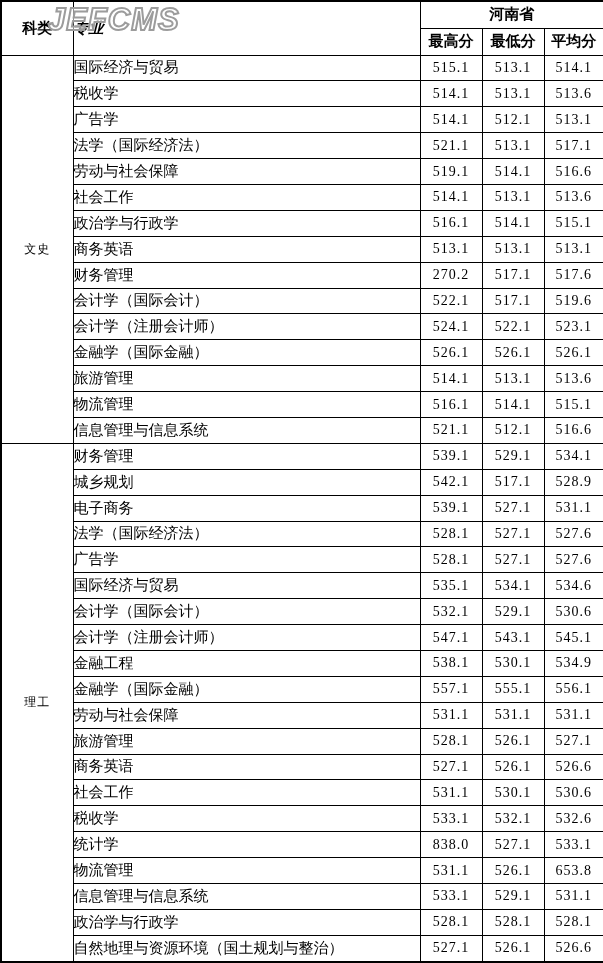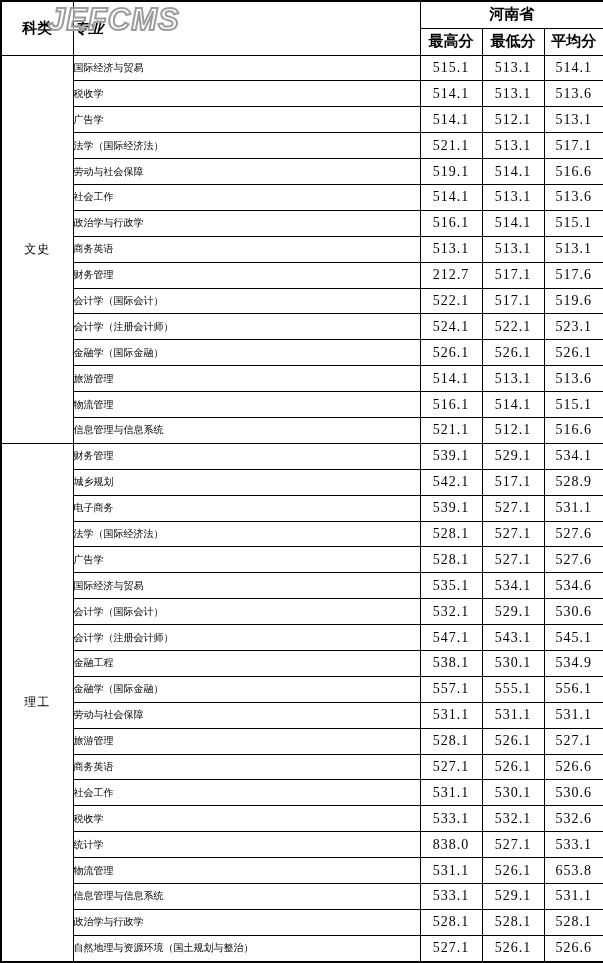--- a/index.html
+++ b/index.html
@@ -44,21 +44,21 @@
     font-style: italic;
   }
   td.cat-cell {
     text-align: center;
     font-size: 12px;
     letter-spacing: 1px;
   }
   td.major-cell {
     text-align: left;
     padding-left: 6px;
-    font-size: 10px;
+    font-size: 15px;
   }
   td.score-cell {
     text-align: center;
     font-size: 14px;
     letter-spacing: 1px;
   }
   .watermark {
     position: absolute;
     top: 2px;
     left: 3px;
@@ -146,21 +146,21 @@
           <td class="score-cell">515.1</td>
         </tr>
         <tr>
           <td class="major-cell">商务英语</td>
           <td class="score-cell">513.1</td>
           <td class="score-cell">513.1</td>
           <td class="score-cell">513.1</td>
         </tr>
         <tr>
           <td class="major-cell">财务管理</td>
-          <td class="score-cell">212.7</td>
+          <td class="score-cell">270.2</td>
           <td class="score-cell">517.1</td>
           <td class="score-cell">517.6</td>
         </tr>
         <tr>
           <td class="major-cell">会计学（国际会计）</td>
           <td class="score-cell">522.1</td>
           <td class="score-cell">517.1</td>
           <td class="score-cell">519.6</td>
         </tr>
         <tr>

